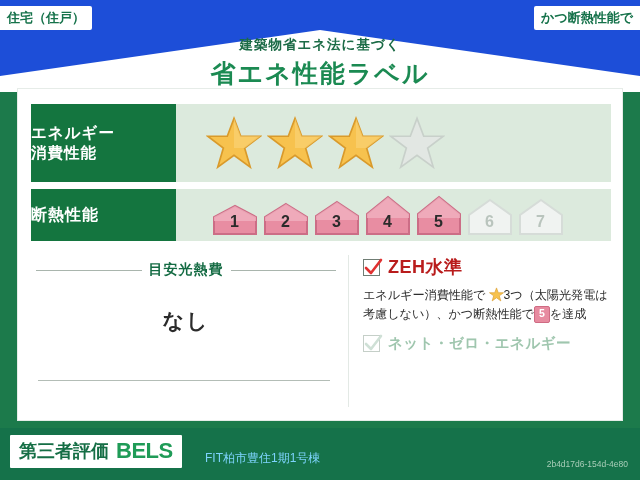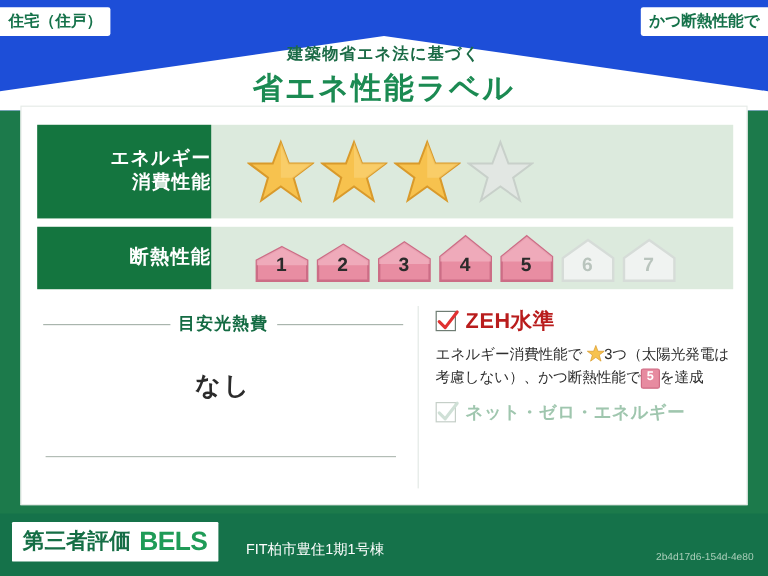--- a/index.html
+++ b/index.html
@@ -71,21 +71,21 @@
   }
   .row-energy { top: 15px; height: 78px; }
   .row-insul  { top: 100px; height: 52px; }
 
   .row-label {
     width: 145px;
     background: #14753f;
     color: #ffffff;
     font-weight: bold;
     display: flex; flex-direction: column;
-    align-items: flex-end; justify-content: center;
+    align-items: flex-start; justify-content: center;
     font-size: 16px; line-height: 1.3;
     letter-spacing: 1px;
   }
   .row-label.two-line { font-size: 15.5px; }
 
   .row-content {
     flex: 1;
     display: flex; align-items: center;
     padding-left: 12px;
   }
@@ -204,21 +204,21 @@
   }
   .bels-jp {
     font-size: 18px; font-weight: bold; color: #156e45; letter-spacing: 0px;
   }
   .bels-en {
     font-size: 22px; font-weight: bold; color: #1f9b57;
     letter-spacing: -0.5px;
   }
   .bldg-name {
     position: absolute; left: 205px; top: 22px;
-    font-size: 12px; color: #ffffff; font-weight: normal;
+    font-size: 12px; color: #7dd3fc; font-weight: normal;
   }
   .eval-date {
     position: absolute; right: 12px; top: 12px;
     font-size: 13px; color: #ffffff; font-weight: bold;
     text-align: right;
   }
   .eval-id {
     position: absolute; right: 12px; top: 31px;
     font-size: 8.5px; color: #a8cdb8;
     text-align: right;

